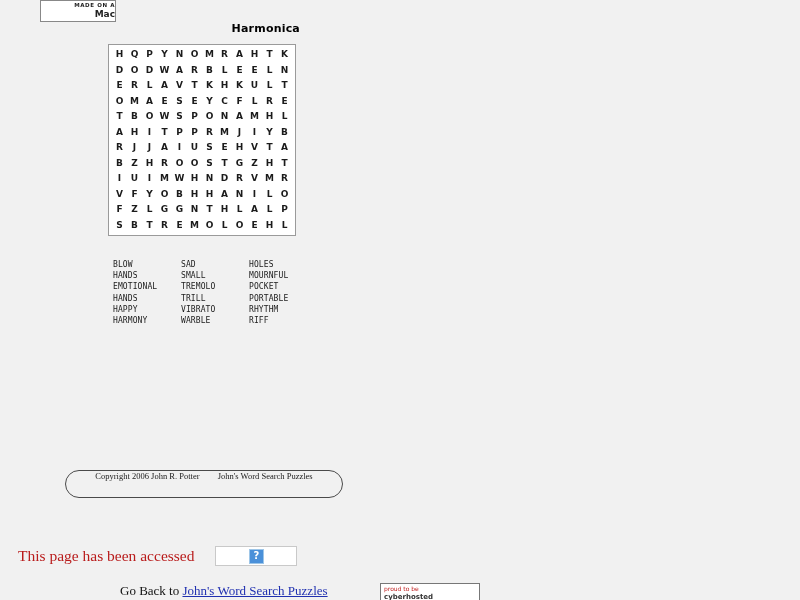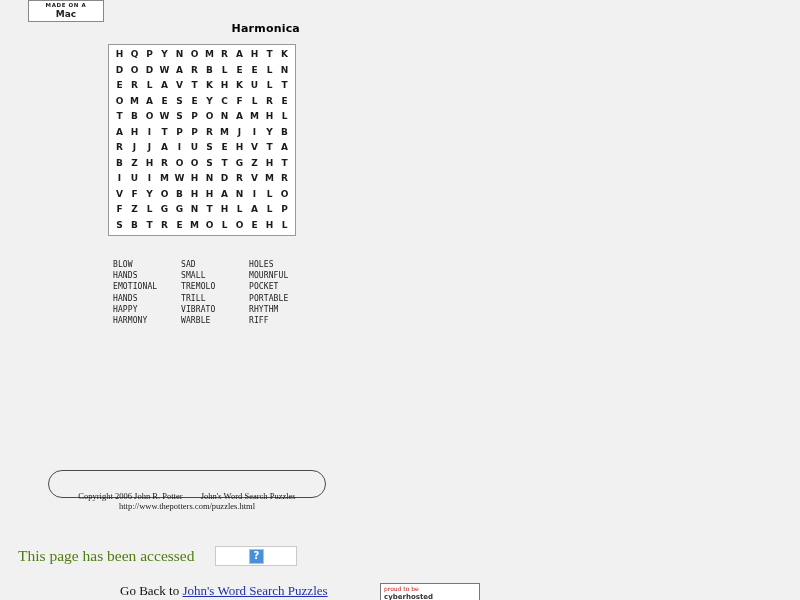--- a/index.html
+++ b/index.html
@@ -81,51 +81,51 @@
     font-size: 8px;
     line-height: 11.2px;
     color: #1b1b1b;
     letter-spacing: 0.1px;
     white-space: nowrap;
   }
 
   
   .copyright-box {
     position: absolute;
-    left: 48px;
+    left: 65px;
     top: 470px;
     width: 278px;
     height: 28px;
     border: 1px solid #4a4a4a;
     border-radius: 14px;
     background: #f1f1f1;
     box-sizing: border-box;
     text-align: center;
-    padding-top: 20px;
+    padding-top: 0;
   }
   .copyright-line {
     font-family: "Liberation Serif", serif;
     font-size: 8.5px;
     color: #1a1a1a;
     line-height: 10px;
     white-space: nowrap;
   }
   .copyright-line .sep { display: inline-block; width: 14px; }
 
   
   .counter-row {
     position: absolute;
     left: 18px;
     top: 546px;
     display: flex;
     align-items: center;
     gap: 14px;
     font-family: "Liberation Serif", serif;
     font-size: 15.5px;
-    color: #4d7c0f;
+    color: #b91c1c;
     white-space: nowrap;
   }
   .counter-box {
     display: inline-flex;
     align-items: center;
     justify-content: center;
     width: 82px;
     height: 20px;
     background: #ffffff;
     border: 1px solid #c9c9c9;
@@ -146,28 +146,28 @@
     left: 0; right: 0; top: -1px;
     text-align: center;
     font-family: "DejaVu Sans", sans-serif;
     font-size: 10px;
     font-weight: bold;
     color: #ffffff;
     line-height: 13px;
   }
   .made-badge {
     position: absolute;
-    left: 28px;
+    left: 40px;
     top: 0px;
     width: 76px;
     height: 22px;
     background: #ffffff;
     border: 1px solid #888;
     box-sizing: border-box;
-    text-align: center;
+    text-align: right;
     overflow: hidden;
     padding-top: 1px;
   }
   .made-badge .l1 {
     font-family: "DejaVu Sans", sans-serif;
     font-size: 5.5px;
     font-weight: bold;
     letter-spacing: 0.6px;
     color: #222;
     line-height: 7px;
@@ -430,21 +430,20 @@
         <div class="word">RIFF</div>
       </div>
     </div>
 
   <div class="copyright-box">
     <div class="copyright-line">
       <span>Copyright  2006 John R. Potter</span>
       <span class="sep"></span>
       <span>John's Word Search Puzzles</span>
     </div>
-    <div class="copyright-line">http://www.thepotters.com/puzzles.html</div>
   </div>
 
   <div class="counter-row">
     <span>This page has been accessed</span>
     <span class="counter-box">
       <span class="broken-img"></span>
     </span>
   </div>
 
   <div class="made-badge">

